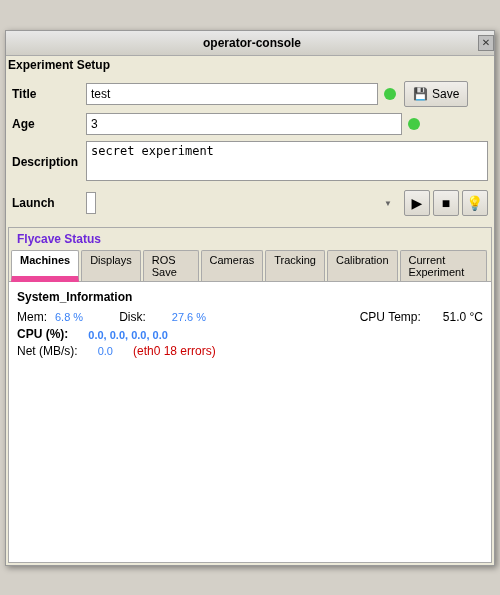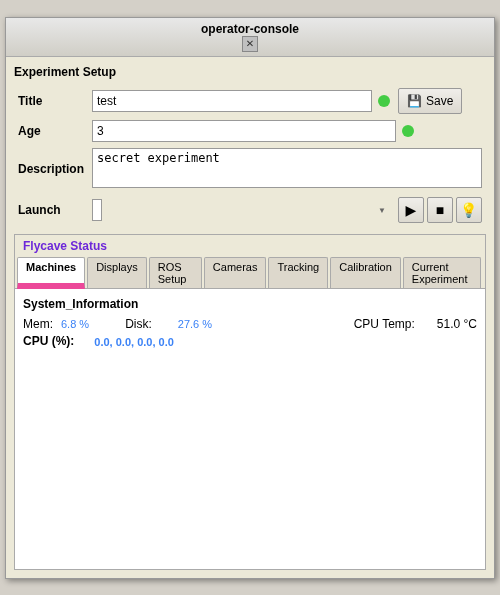--- a/index.html
+++ b/index.html
@@ -20,21 +20,20 @@
       border: 1px solid #999;
       box-shadow: 2px 2px 6px rgba(0,0,0,0.4);
     }
     .titlebar {
       background: linear-gradient(to bottom, #e8e8e8, #d0cec6);
       border-bottom: 1px solid #aaa;
       padding: 4px 0;
       display: flex;
       align-items: center;
       justify-content: space-between;
-      flex-direction: column;
     }
     .titlebar-title {
       flex: 1;
       text-align: center;
       font-size: 12px;
       font-weight: bold;
       color: #000;
     }
     .close-btn {
       width: 16px;
@@ -42,21 +41,21 @@
       background: #c0c0c0;
       border: 1px solid #888;
       display: flex;
       align-items: center;
       justify-content: center;
       font-size: 10px;
       cursor: pointer;
       color: #333;
     }
     .window-content {
-      padding: 8px;
+      padding: 2px;
     }
     .section-header {
       font-size: 12px;
       font-weight: bold;
       margin-bottom: 6px;
       color: #000;
     }
     .form-table {
       width: 100%;
       border-collapse: collapse;
@@ -319,21 +318,21 @@
       <div class="flycave-header">Flycave Status</div>
 
       <div class="tabs-bar">
         <div class="tab active">
           <span>Machines</span>
         </div>
         <div class="tab">
           <span>Displays</span>
         </div>
         <div class="tab">
-          <span>ROS Setup</span>
+          <span>ROS Save</span>
         </div>
         <div class="tab">
           <span>Cameras</span>
         </div>
         <div class="tab">
           <span>Tracking</span>
         </div>
         <div class="tab">
           <span>Calibration</span>
         </div>
@@ -357,17 +356,24 @@
           <span style="flex:0 0 6px"></span>
           <span class="sys-value-black">51.0 °C</span>
         </div>
 
         <div style="display:flex;align-items:flex-end;gap:8px;margin-bottom:3px;font-weight:bold;">
           <span class="sys-label">CPU (%):</span>
           <span style="flex:0 0 4px"></span>
           <span class="sys-value">0.0,  0.0,  0.0,  0.0</span>
         </div>
 
+        <div style="display:flex;align-items:center;gap:8px;margin-bottom:3px;">
+          <span class="sys-label">Net (MB/s):</span>
+          <span style="flex:0 0 4px"></span>
+          <span class="sys-value">0.0</span>
+          <span style="flex:0 0 4px"></span>
+          <span class="error-text">(<span>eth0 18 errors</span>)</span>
+        </div>
       </div>
     </div>
 
   </div>
 </div>
 
 </body></html>

